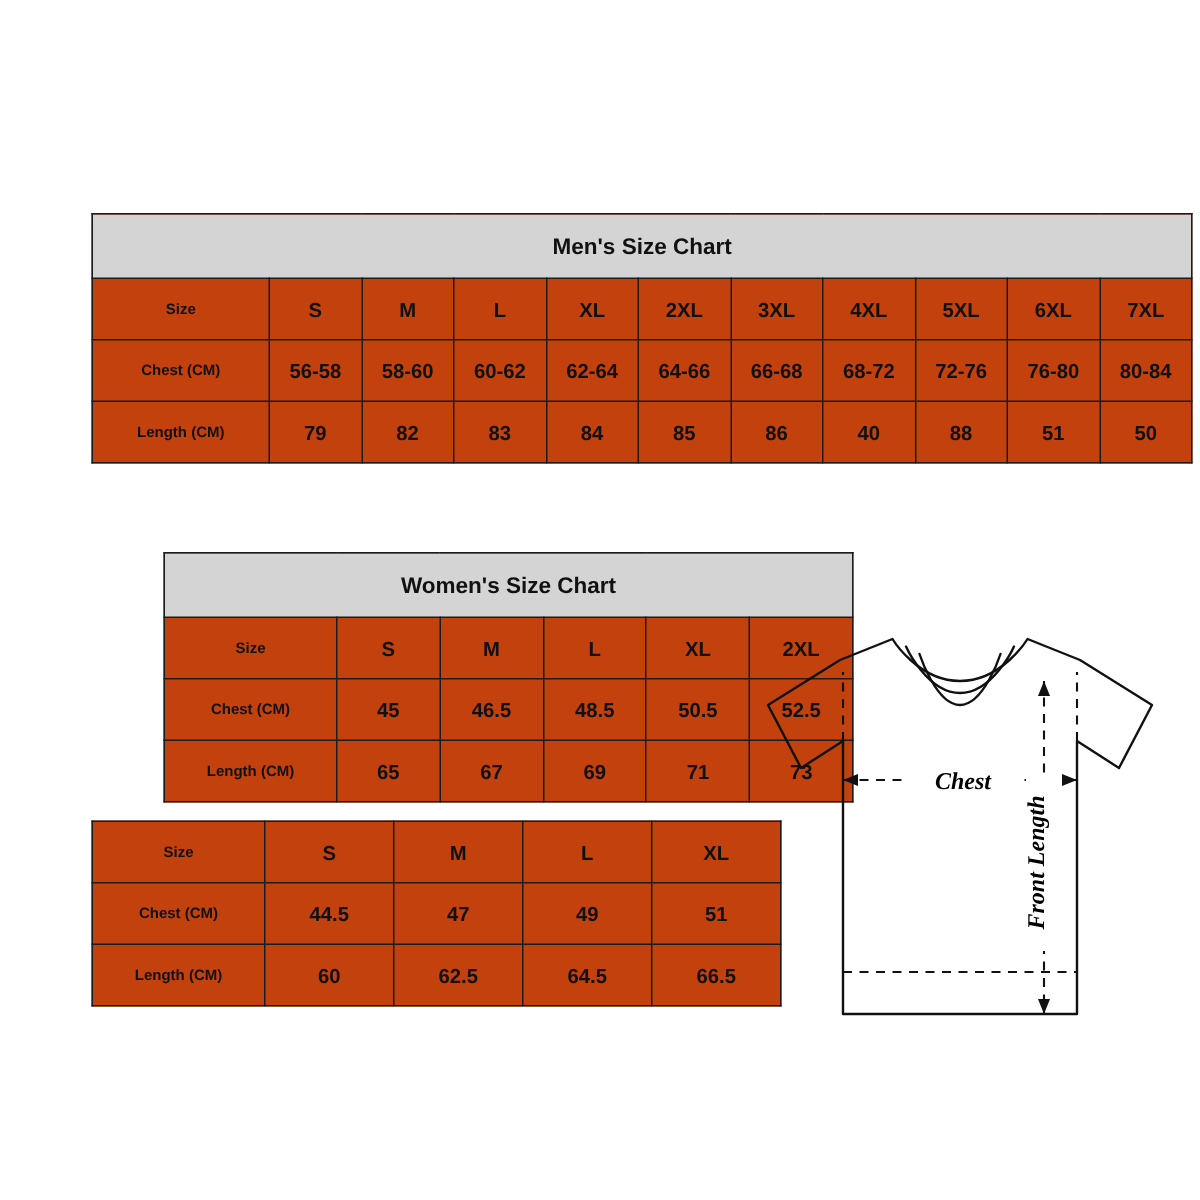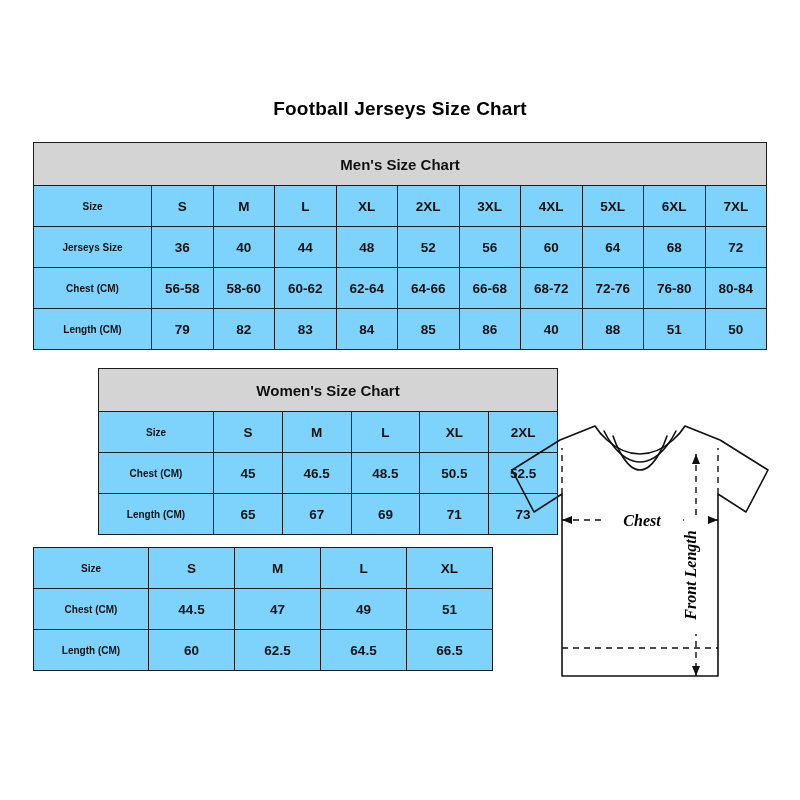--- a/index.html
+++ b/index.html
@@ -27,21 +27,22 @@
     width: 800px;
     text-align: center;
     font-size: 19px;
     font-weight: bold;
     letter-spacing: 0.2px;
   }
 
   table.size-table {
     border-collapse: collapse;
     table-layout: fixed;
-    background: #7dd3fc;
+    background: #c2410c;
+    margin-left: 28px;
   }
   table.size-table td,
   table.size-table th {
     border: 1px solid #1c1c1c;
     text-align: center;
     vertical-align: middle;
     font-size: 13.5px;
     font-weight: bold;
     padding: 0;
     height: 40px;
@@ -64,21 +65,21 @@
     top: 142px;
     width: 734px;
   }
   #mens-table { width: 734px; }
   #mens-table col.label { width: 118px; }
   #mens-table col.datacol { width: 61.5px; }
 
   
   #womens-table-wrap {
     position: absolute;
-    left: 50px;
+    left: 33px;
     top: 368px;
     width: 459px;
     padding-left: 48px;
   }
   #womens-table { width: 459px; }
   #womens-table col.label { width: 115px; }
   #womens-table col.datacol { width: 68.8px; }
 
   
   #youth-table-wrap {
@@ -106,21 +107,20 @@
     font-weight: bold;
     font-size: 16px;
     fill: #000000;
   }
 </style>
 </head>
 <body>
 
 <div id="page">
 
-  <div class="page-title">Football Jerseys Size Chart</div>
 
   <div id="mens-table-wrap">
     <table class="size-table" id="mens-table">
       <colgroup>
         <col class="label">
         <col class="datacol">
           <col class="datacol">
           <col class="datacol">
           <col class="datacol">
           <col class="datacol">
@@ -141,33 +141,20 @@
           <td>L</td>
           <td>XL</td>
           <td>2XL</td>
           <td>3XL</td>
           <td>4XL</td>
           <td>5XL</td>
           <td>6XL</td>
           <td>7XL</td>
         </tr>
         <tr>
-          <td class="label-cell">Jerseys Size</td>
-          <td>36</td>
-          <td>40</td>
-          <td>44</td>
-          <td>48</td>
-          <td>52</td>
-          <td>56</td>
-          <td>60</td>
-          <td>64</td>
-          <td>68</td>
-          <td>72</td>
-        </tr>
-        <tr>
           <td class="label-cell">Chest (CM)</td>
           <td>56-58</td>
           <td>58-60</td>
           <td>60-62</td>
           <td>62-64</td>
           <td>64-66</td>
           <td>66-68</td>
           <td>68-72</td>
           <td>72-76</td>
           <td>76-80</td>

